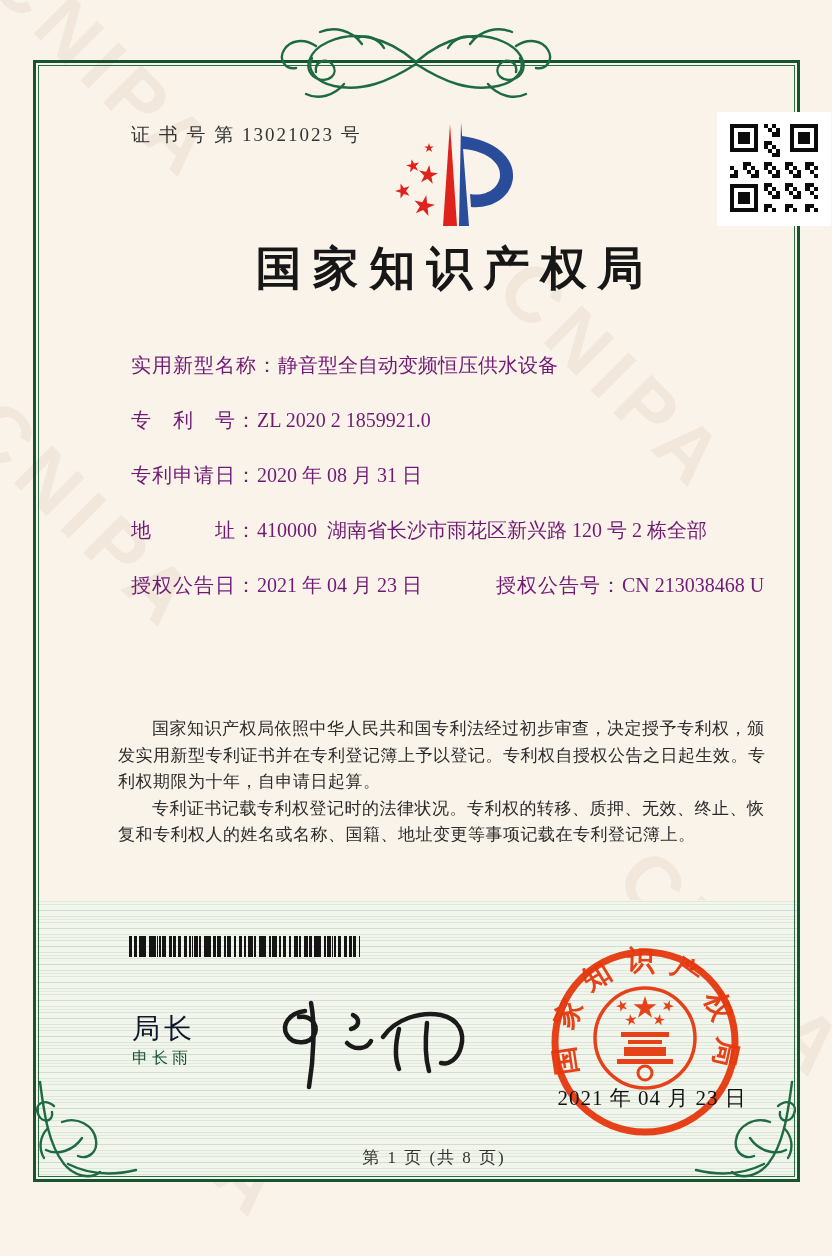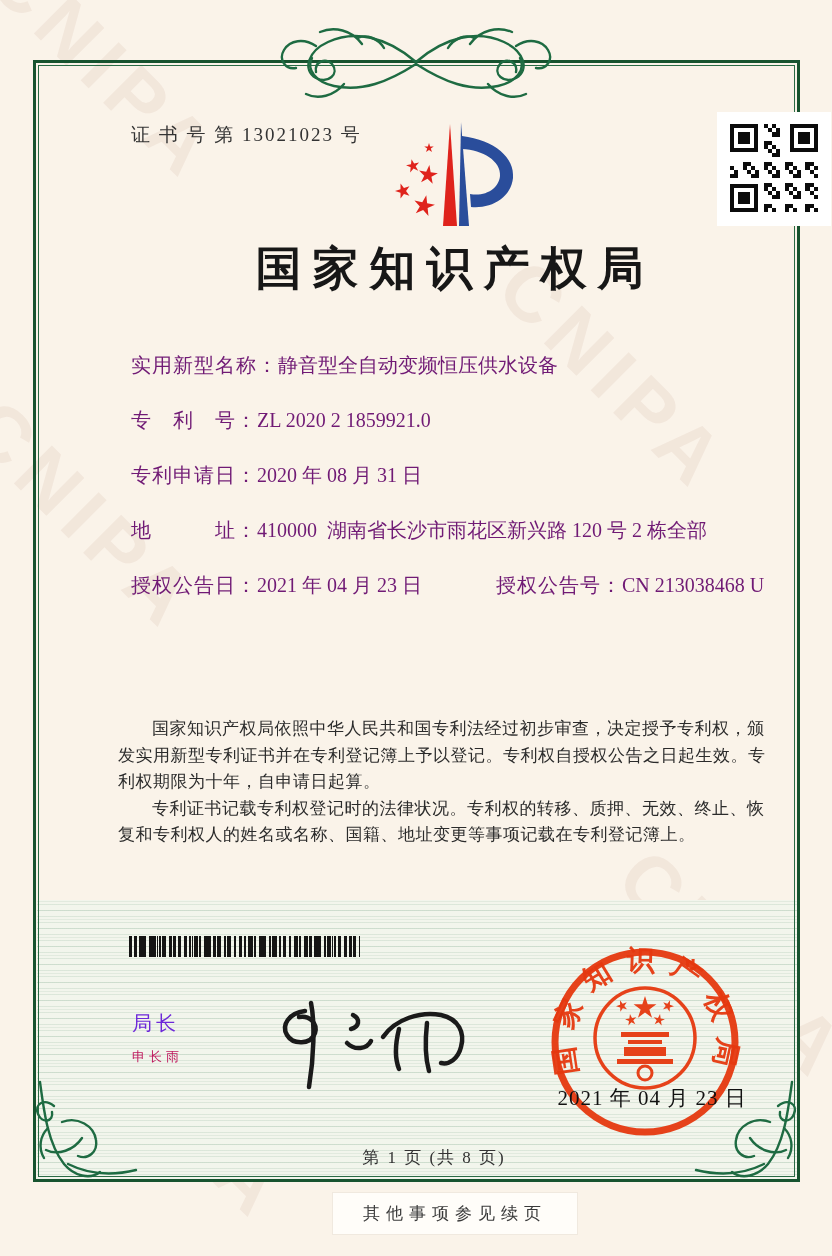--- a/index.html
+++ b/index.html
@@ -67,22 +67,22 @@
   }
 
   .barcode{
     position:absolute;left:90px;top:936px;width:231px;height:21px;
     background-image:
       repeating-linear-gradient(90deg,#141414 0 2px,transparent 2px 5px),
       repeating-linear-gradient(90deg,#141414 0 3px,transparent 3px 11px),
       repeating-linear-gradient(90deg,#141414 0 1px,transparent 1px 7px);
   }
 
-  .signer-title{position:absolute;left:93px;top:1010px;font-size:20px;letter-spacing:4px;color:#6d28d9;}
-  .signer-name{position:absolute;left:93px;top:1048px;font-size:13px;letter-spacing:4px;color:#be185d;}
+  .signer-title{position:absolute;left:93px;top:1010px;font-size:28px;letter-spacing:4px;color:#0f172a;}
+  .signer-name{position:absolute;left:93px;top:1048px;font-size:16px;letter-spacing:4px;color:#14532d;}
   .signature{position:absolute;left:232px;top:998px;}
 
   .seal{position:absolute;left:506px;top:942px;width:200px;height:200px;mix-blend-mode:multiply;}
   .seal svg{display:block;}
   .seal-date{
     position:absolute;left:518px;top:1084px;width:190px;text-align:center;
     font-size:21px;letter-spacing:1px;color:#111;z-index:7;white-space:nowrap;
   }
 
   .page-number{
@@ -316,16 +316,15 @@
           <rect x="83" y="98" width="34" height="4"></rect>
           <rect x="79" y="105" width="42" height="9"></rect>
           <rect x="72" y="117" width="56" height="5"></rect>
           <circle cx="100" cy="131" r="7" fill="none" stroke="#e5380f" stroke-width="3"></circle>
         </g>
       </svg>
     </div>
     <div class="seal-date">2021 年 04 月 23 日</div>
 
     <div class="page-number">第 1 页 (共 8 页)</div>
-    <div class="note-box">其他事项参见续页</div>
 
   </div>
 </div>
 
 </body></html>

